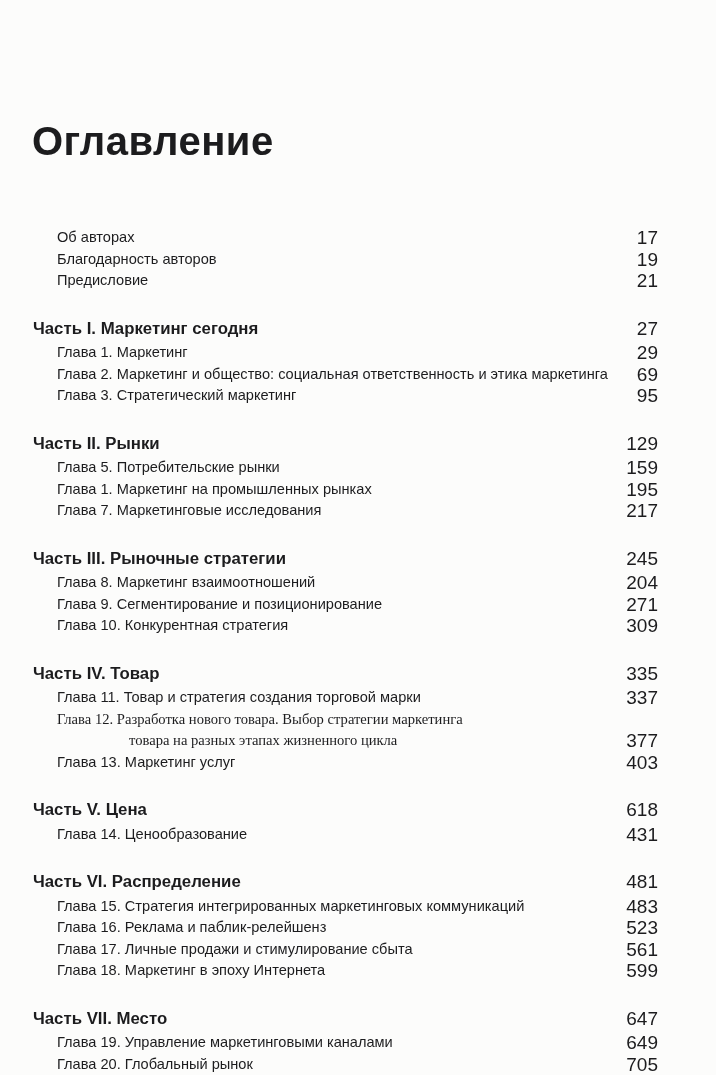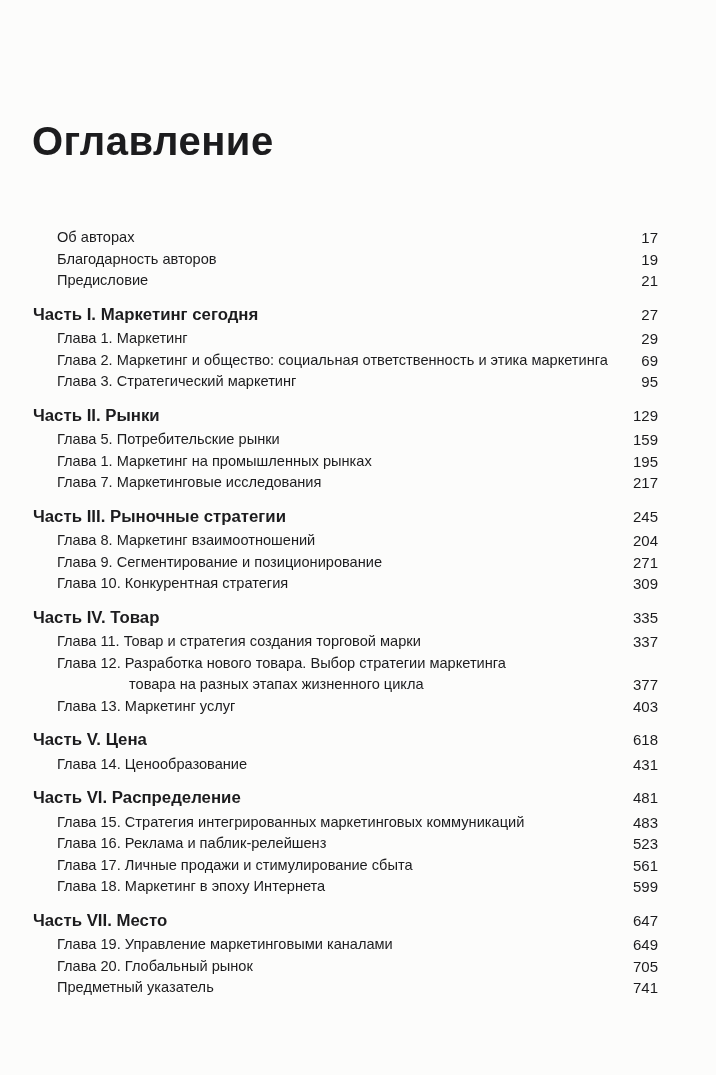--- a/index.html
+++ b/index.html
@@ -38,40 +38,41 @@
     align-items:flex-end;
     line-height:21.5px;
     font-size:14.6px;
   }
   .row .lbl{
     white-space:nowrap;
   }
   .row .num{
     margin-left:12px;
     flex:none;
-    font-size:15px;
+    font-size:19px;
   }
   .indent{
     padding-left:24px;
   }
   .part-row{
-    margin-top:12px;
+    margin-top:26px;
     margin-bottom:3px;
     font-size:16.8px;
     font-weight:700;
     gap:17px;
   }
   .part-row .num{
     font-weight:400;
   }
   .row.two-line{
     align-items:flex-end;
   }
   .row.two-line .lbl div{
     line-height:21.5px;
+    font-family:Liberation Serif, serif;
   }
   .row.two-line .cont{
     padding-left:72px;
   }
 </style>
 </head>
 <body>
 
 <div class="page">
   <h1 class="doc-title">Оглавление</h1>

